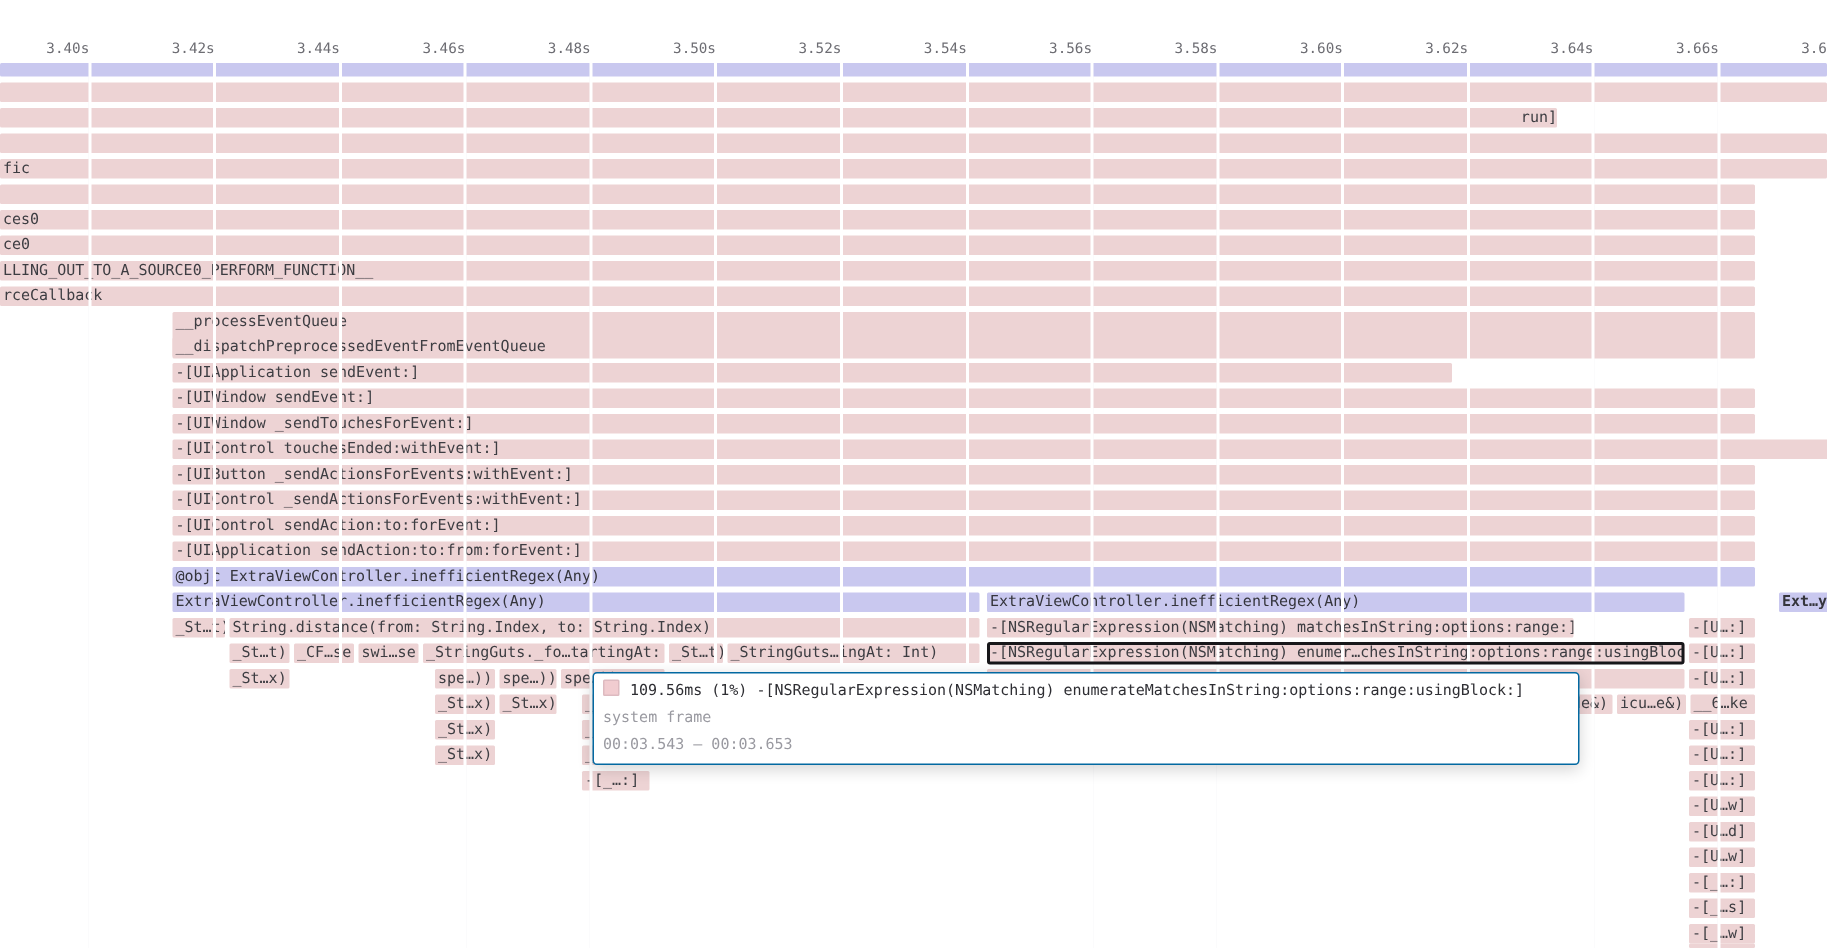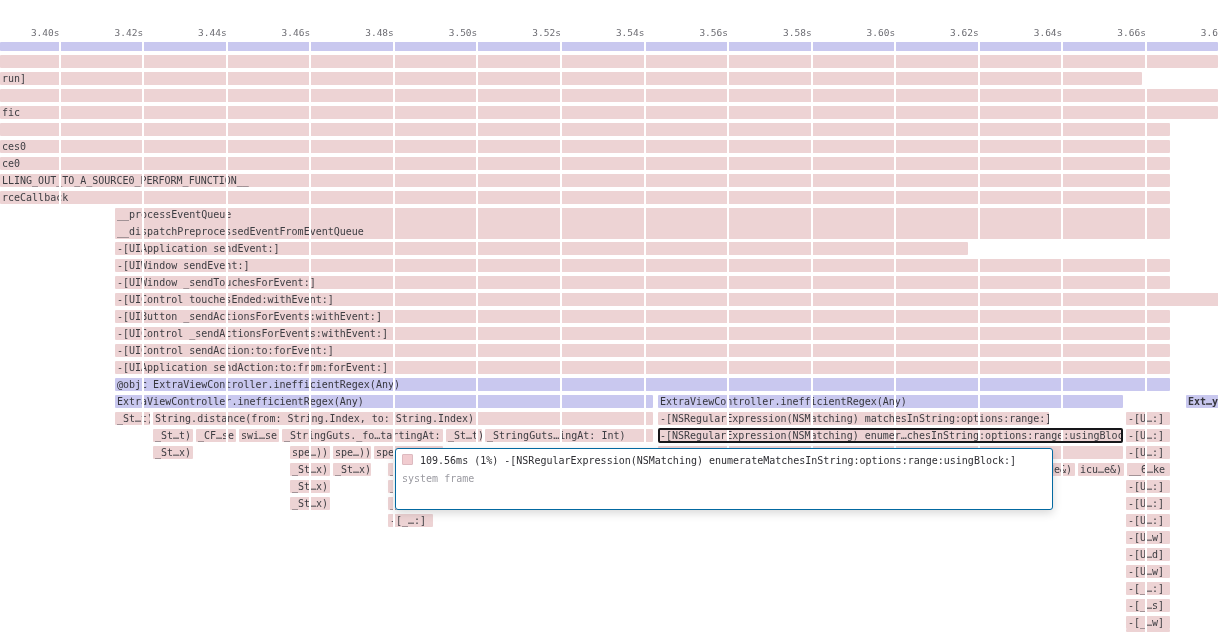--- a/index.html
+++ b/index.html
@@ -69,21 +69,21 @@
     <div class="grid-base" style="left: 727.5px;"></div>
     <div class="grid-base" style="left: 811.1px;"></div>
     <div class="grid-base" style="left: 894.7px;"></div>
     <div class="grid-base" style="left: 978.2px;"></div>
     <div class="grid-base" style="left: 1061.8px;"></div>
     <div class="grid-base" style="left: 1145.4px;"></div>
   </div>
 <div id="flame">
     <div class="bar p" style="left: 0px; top: 42px; width: 1218px; height: 9px; line-height: 9px;"></div>
     <div class="bar" style="left: 0px; top: 55px; width: 1218px; height: 13px; line-height: 13px;"></div>
-    <div class="bar" style="left: 0px; top: 72px; width: 1142px; height: 13px; line-height: 13px;">run]</div>
+    <div class="bar" style="left: 0px; top: 72px; width: 1038px; height: 13px; line-height: 13px; text-align: right;">run]</div>
     <div class="bar" style="left: 0px; top: 89px; width: 1218px; height: 13px; line-height: 13px;"></div>
     <div class="bar" style="left: 0px; top: 106px; width: 1218px; height: 13px; line-height: 13px;">fic</div>
     <div class="bar" style="left: 0px; top: 123px; width: 1170px; height: 13px; line-height: 13px;"></div>
     <div class="bar" style="left: 0px; top: 140px; width: 1170px; height: 13px; line-height: 13px;">ces0</div>
     <div class="bar" style="left: 0px; top: 157px; width: 1170px; height: 13px; line-height: 13px;">ce0</div>
     <div class="bar" style="left: 0px; top: 174px; width: 1170px; height: 13px; line-height: 13px;">LLING_OUT_TO_A_SOURCE0_PERFORM_FUNCTION__</div>
     <div class="bar" style="left: 0px; top: 191px; width: 1170px; height: 13px; line-height: 13px;">rceCallback</div>
     <div class="bar" style="left: 115px; top: 208px; width: 1055px; height: 31px; line-height: 13px;">__processEventQueue</div>
     <div class="bar" style="left: 115px; top: 225px; width: 1055px; height: 13px; line-height: 13px;">__dispatchPreprocessedEventFromEventQueue</div>
     <div class="bar" style="left: 115px; top: 242px; width: 853px; height: 13px; line-height: 13px;">-[UIApplication sendEvent:]</div>
@@ -153,13 +153,14 @@
     <div class="grid-white" style="left: 977.7px;"></div>
     <div class="grid-white" style="left: 1061.3px;"></div>
     <div class="grid-white" style="left: 1144.9px;"></div>
   </div>
 
 <div id="selection-outline" style="left: 658px; top: 428px; width: 465px; height: 15px;"></div>
 
 <div id="tooltip" style="left: 395px; top: 448px; width: 658px; height: 62px;">
   <div class="tt-row"><span class="swatch"></span><span>109.56ms (1%) -[NSRegularExpression(NSMatching) enumerateMatchesInString:options:range:usingBlock:]</span></div>
   <div class="tt-row tt-gray">system frame</div>
+  <div class="tt-row tt-gray">00:03.543 — 00:03.653</div>
 </div>
 
 </body></html>

